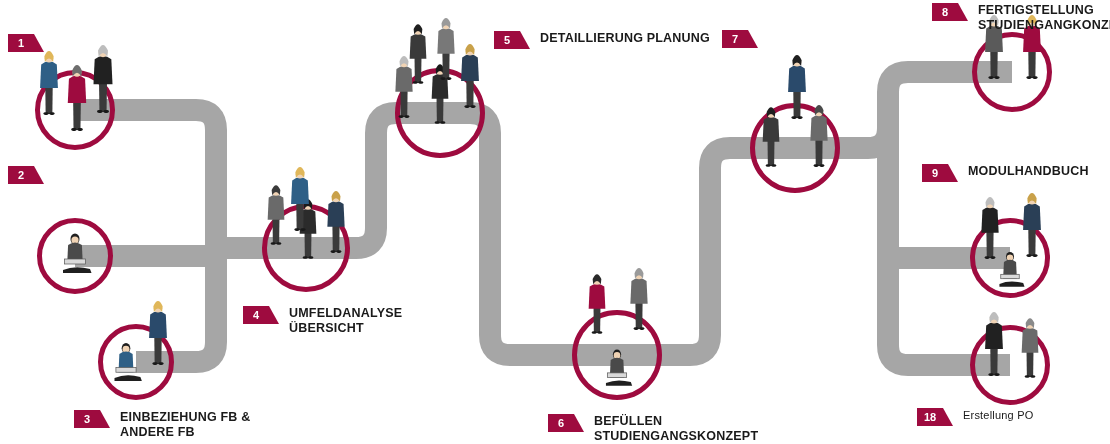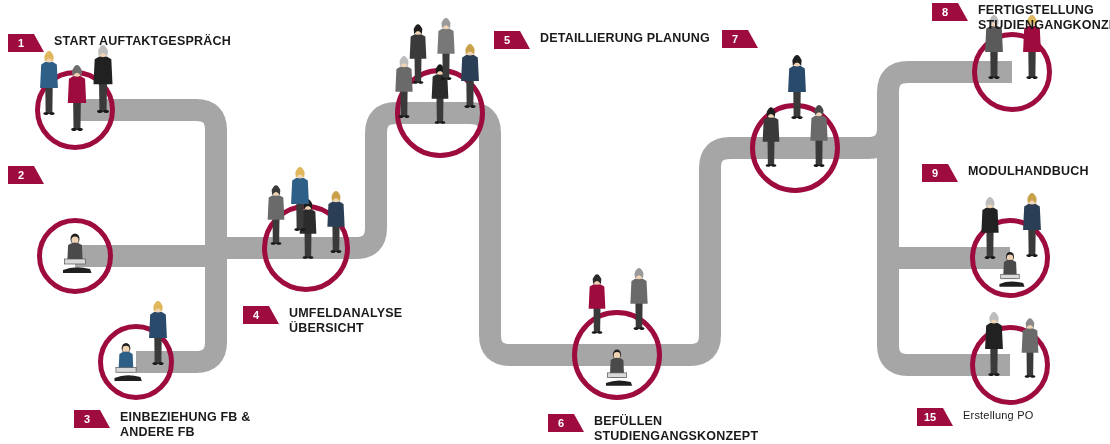--- a/index.html
+++ b/index.html
@@ -317,23 +317,20 @@
           <rect x="1030.348" y="375.26" width="4.872" height="2.61" rx="2" fill="#191919"></rect>
           <path d="M 1021.648 352.64 L 1022.692 330.6 Q 1030 324.8 1037.308 330.6 L 1038.352 352.64 Z" fill="#6a6a6a"></path>
           <circle cx="1030" cy="324.8" r="4.002" fill="#f0d3b4"></circle>
           <path d="M 1025.65 323.06 Q 1030 313.2 1034.35 323.06 L 1033.828 328.28 Q 1030 321.9 1026.172 328.28 Z" fill="#8a8a8a"></path>
         </g>
       </svg>
     </div>
   <div id="labels">
       <div class="step" style="left: 8px; top: 34px;">
         <span class="badge">1</span>
-        <span class="step-text">
-          <div>START AUFTAKTGESPRÄCH</div>
-        </span>
       </div>
       <div class="step" style="left: 8px; top: 166px;">
         <span class="badge">2</span>
       </div>
       <div class="step" style="left: 74px; top: 410px;">
         <span class="badge">3</span>
         <span class="step-text">
           <div>EINBEZIEHUNG FB &amp;</div>
           <div>ANDERE FB</div>
         </span>
@@ -368,19 +365,19 @@
           <div>STUDIENGANGKONZEPT</div>
         </span>
       </div>
       <div class="step" style="left: 922px; top: 164px;">
         <span class="badge">9</span>
         <span class="step-text">
           <div>MODULHANDBUCH</div>
         </span>
       </div>
       <div class="step" style="left: 917px; top: 408px;">
-        <span class="badge">15</span>
+        <span class="badge">18</span>
         <span class="step-text mixed">
           <div>Erstellung PO</div>
         </span>
       </div>
     </div>
 </div>
 
 </body></html>

